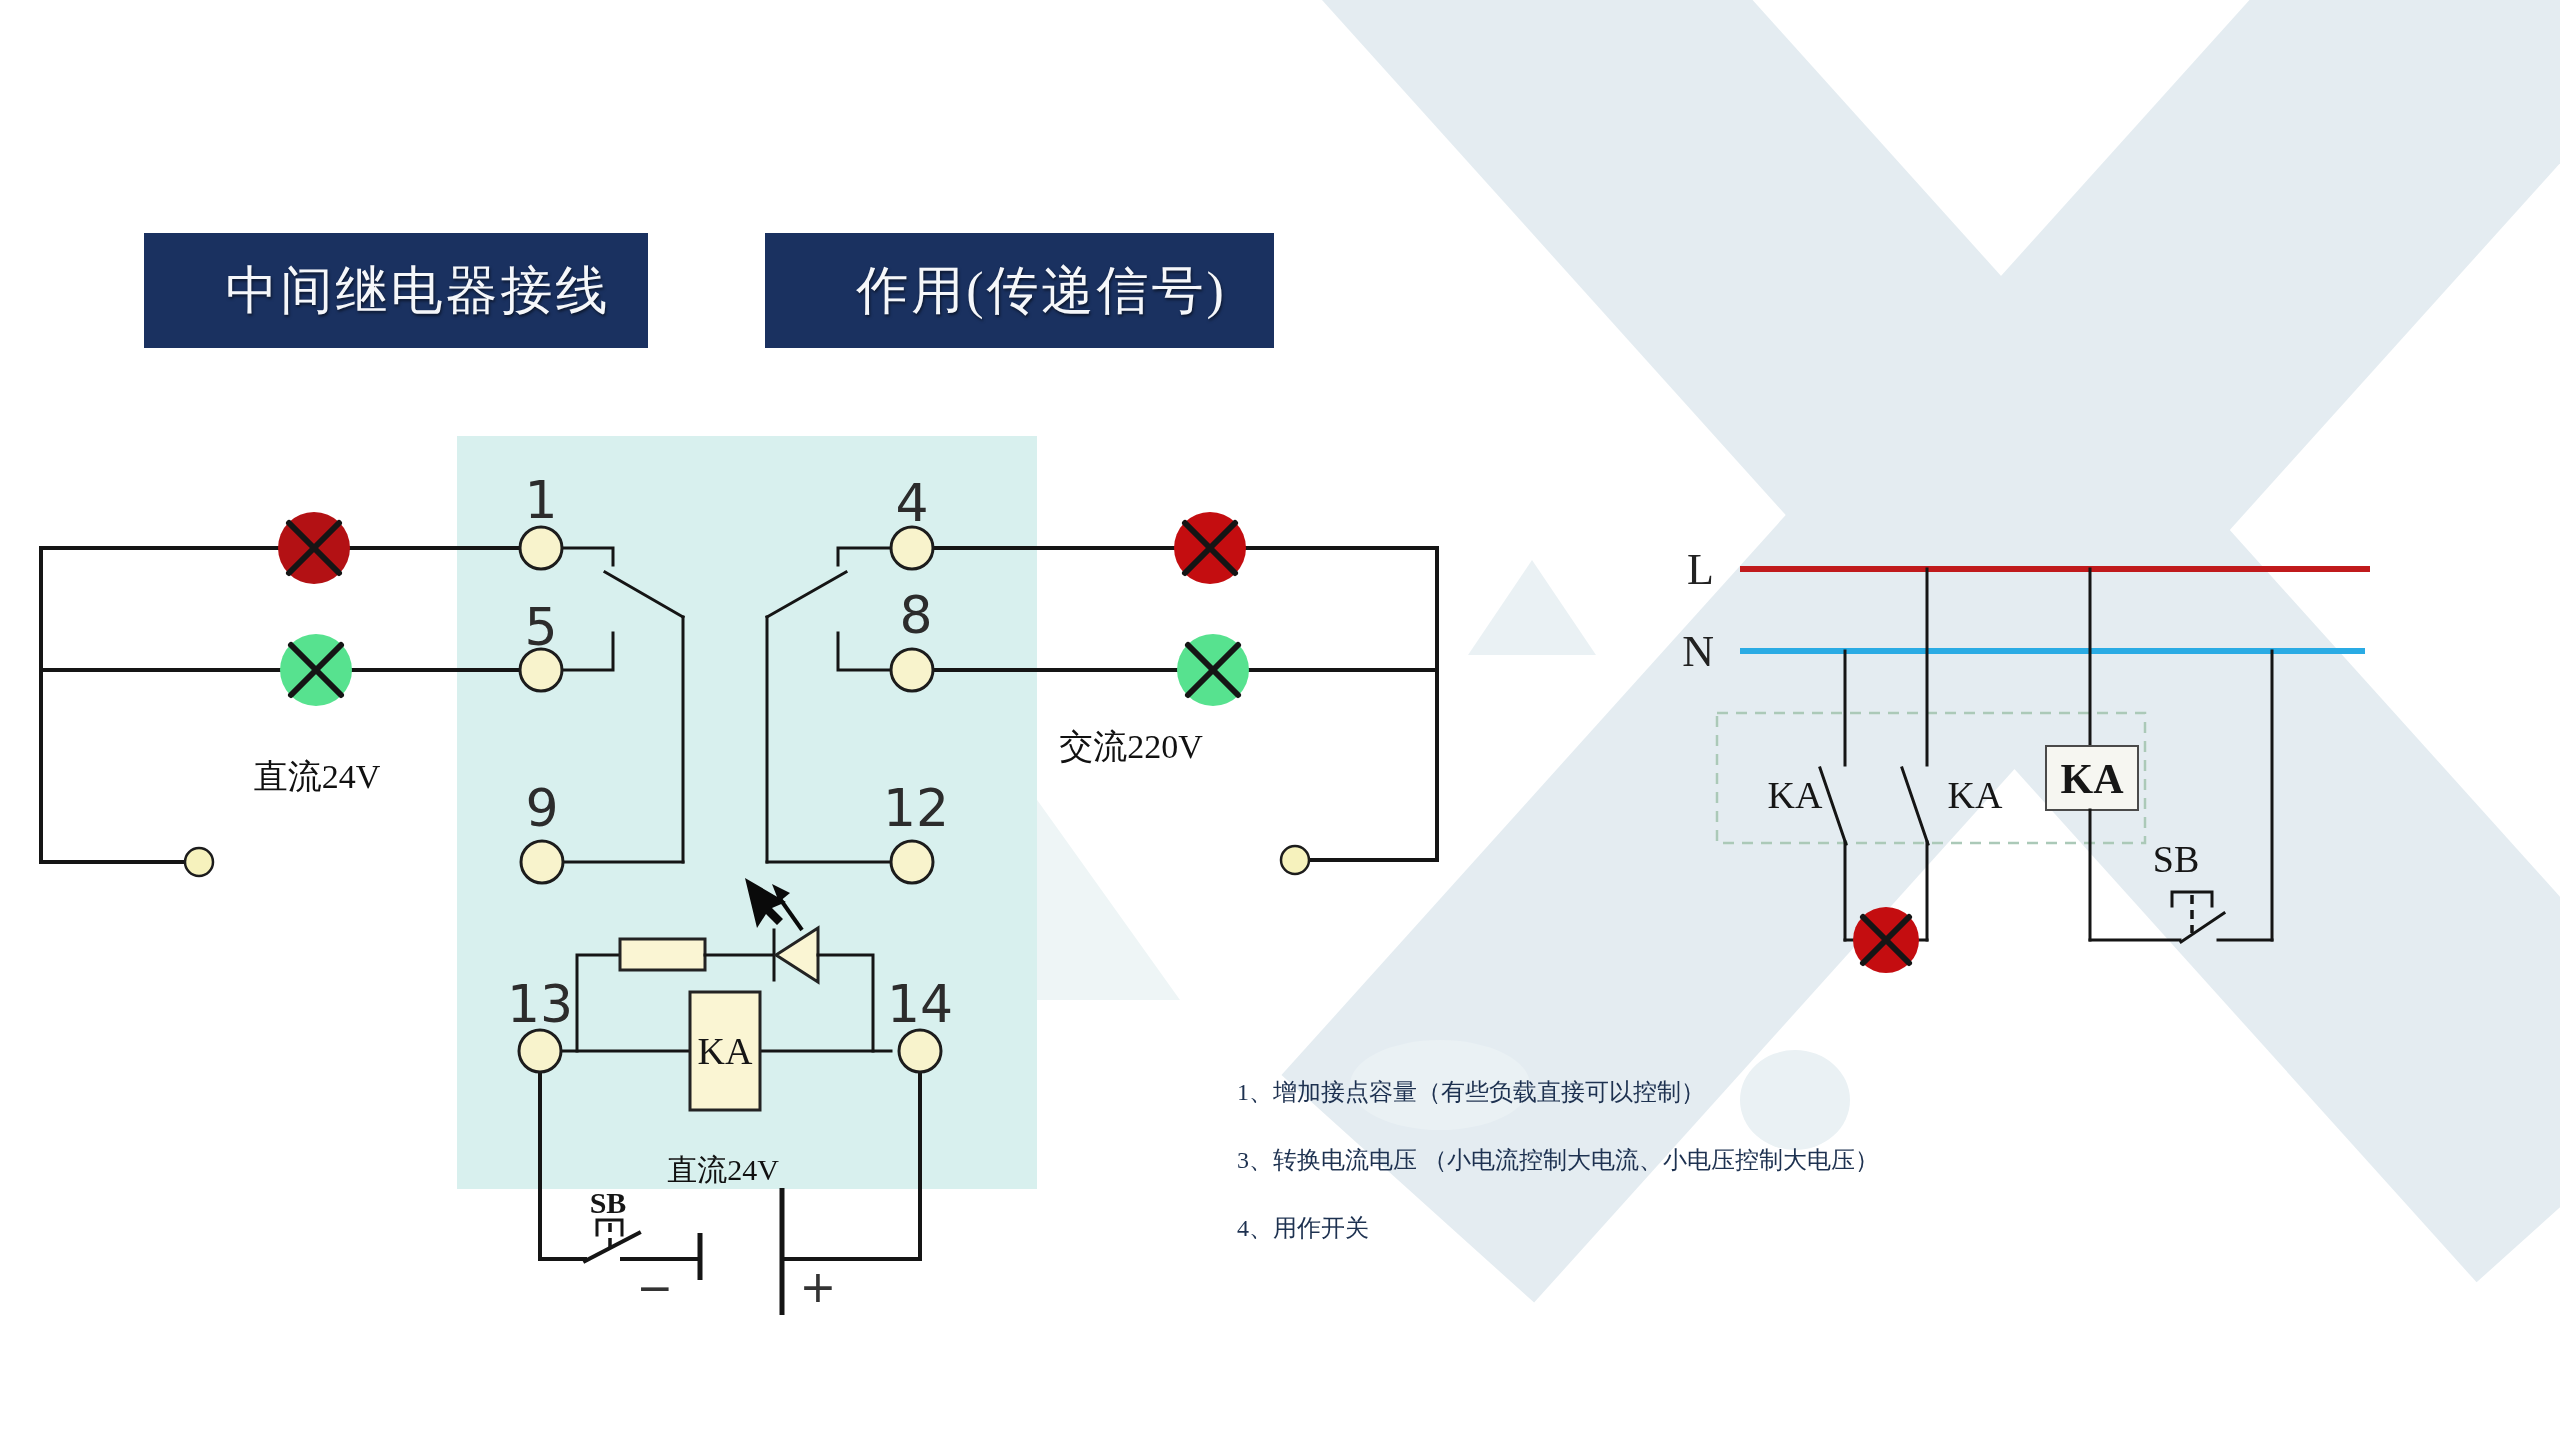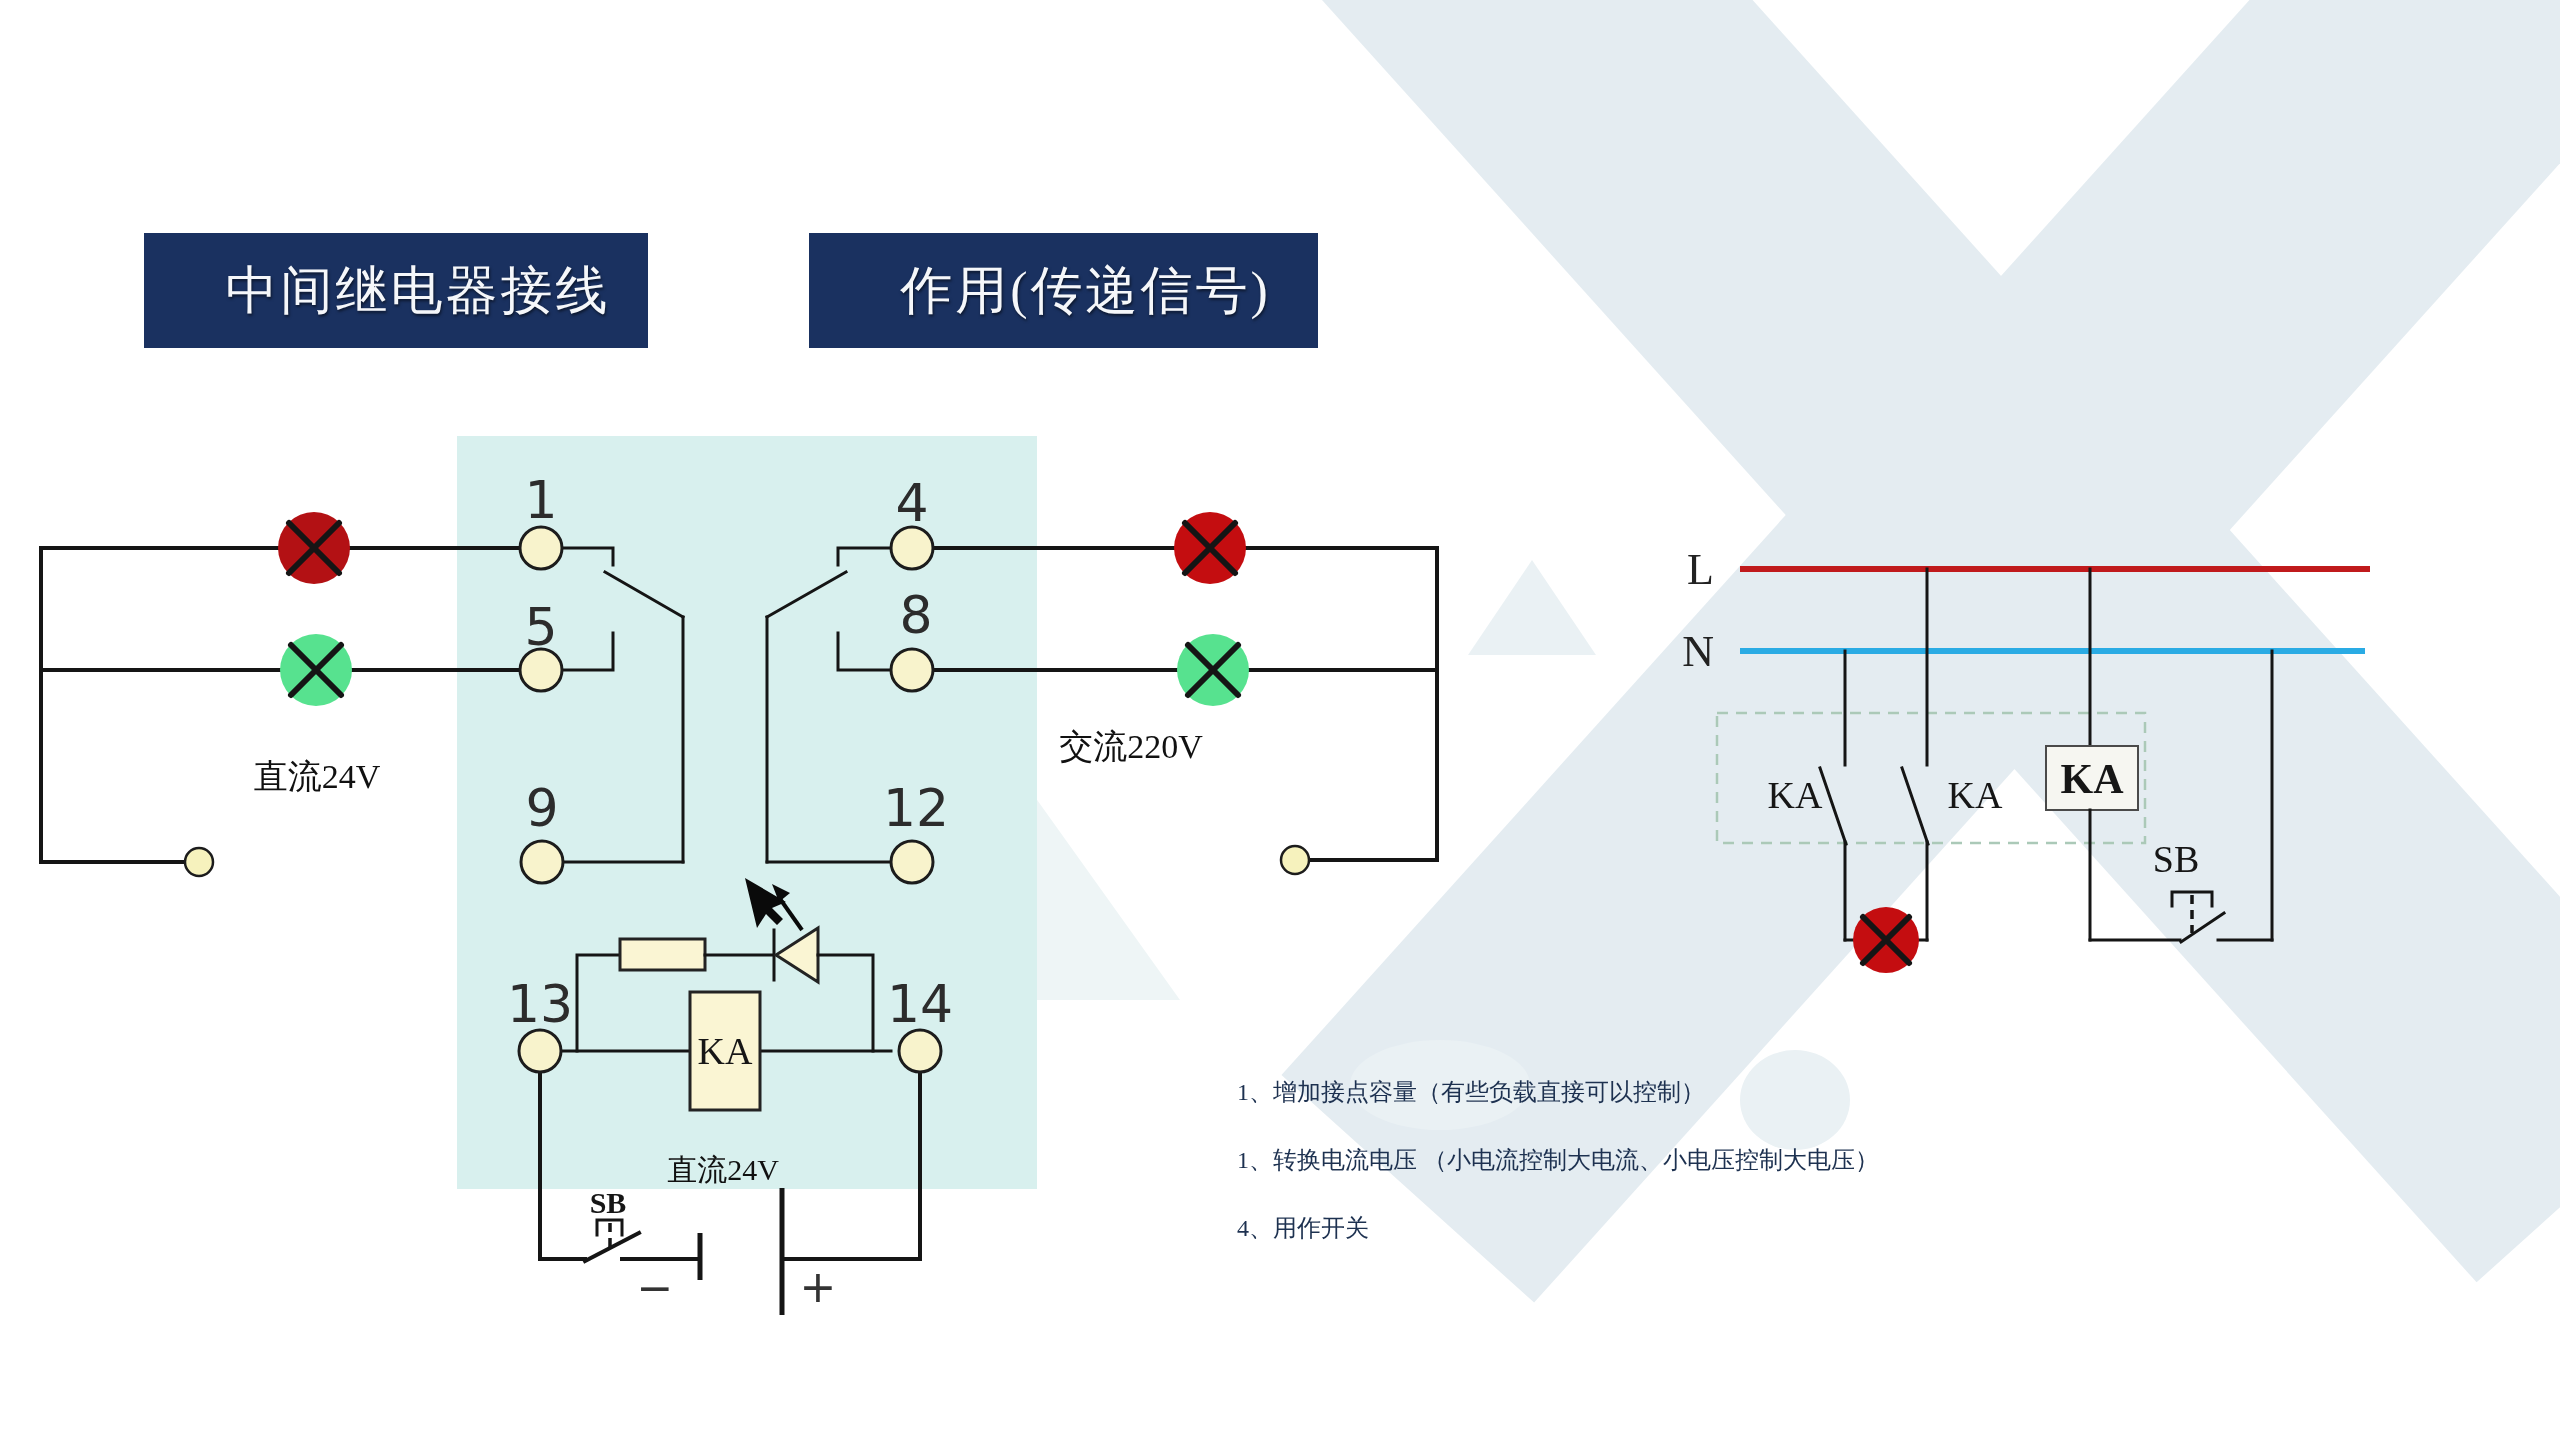--- a/index.html
+++ b/index.html
@@ -24,21 +24,21 @@
   .title-box{
     position:absolute;z-index:3;top:233px;height:115px;
     background:var(--title_bg);
     color:var(--title_text);
     font-size:52px;letter-spacing:3px;
     display:flex;align-items:center;justify-content:center;
     text-shadow:1px 2px 3px rgba(0,0,0,0.55);
     padding-left:44px;
   }
   .title-left{left:144px;width:460px;}
-  .title-right{left:809px;width:465px;}
+  .title-right{left:765px;width:465px;}
 
   
   #diagram{position:absolute;left:0;top:0;z-index:2;}
   .wire{stroke:var(--wire);stroke-width:4;fill:none;stroke-linecap:square;}
   .wire-thin{stroke:var(--wire);stroke-width:3;fill:none;stroke-linecap:square;}
   .lamp-cross{stroke:var(--wire);stroke-width:6;stroke-linecap:round;}
   .terminal{fill:var(--terminal_fill);stroke:#1c1c1c;stroke-width:3;}
   .open-term{fill:var(--open_terminal_fill);stroke:#1c1c1c;stroke-width:2.5;}
   .component{fill:var(--component_fill);stroke:#232323;stroke-width:3;}
   .coilbox2{fill:#f6f6f1;stroke:#4a4a4a;stroke-width:2;}
@@ -244,15 +244,15 @@
         <path class="wire-thin" d="M2172 906 V892 H2212 V906"></path>
         <line class="dash-stem" x1="2192" y1="895" x2="2192" y2="933"></line>
       </g>
       <text class="ka-label" x="2176" y="872">SB</text>
     </g>
   </g>
 </svg>
 
 <div class="func-list">
   <div>1、增加接点容量（有些负载直接可以控制）</div>
-  <div>1、转换电流电压 （小电流控制大电流、小电压控制大电压）</div>
+  <div>3、转换电流电压 （小电流控制大电流、小电压控制大电压）</div>
   <div>4、用作开关</div>
 </div>
 
 </body></html>

